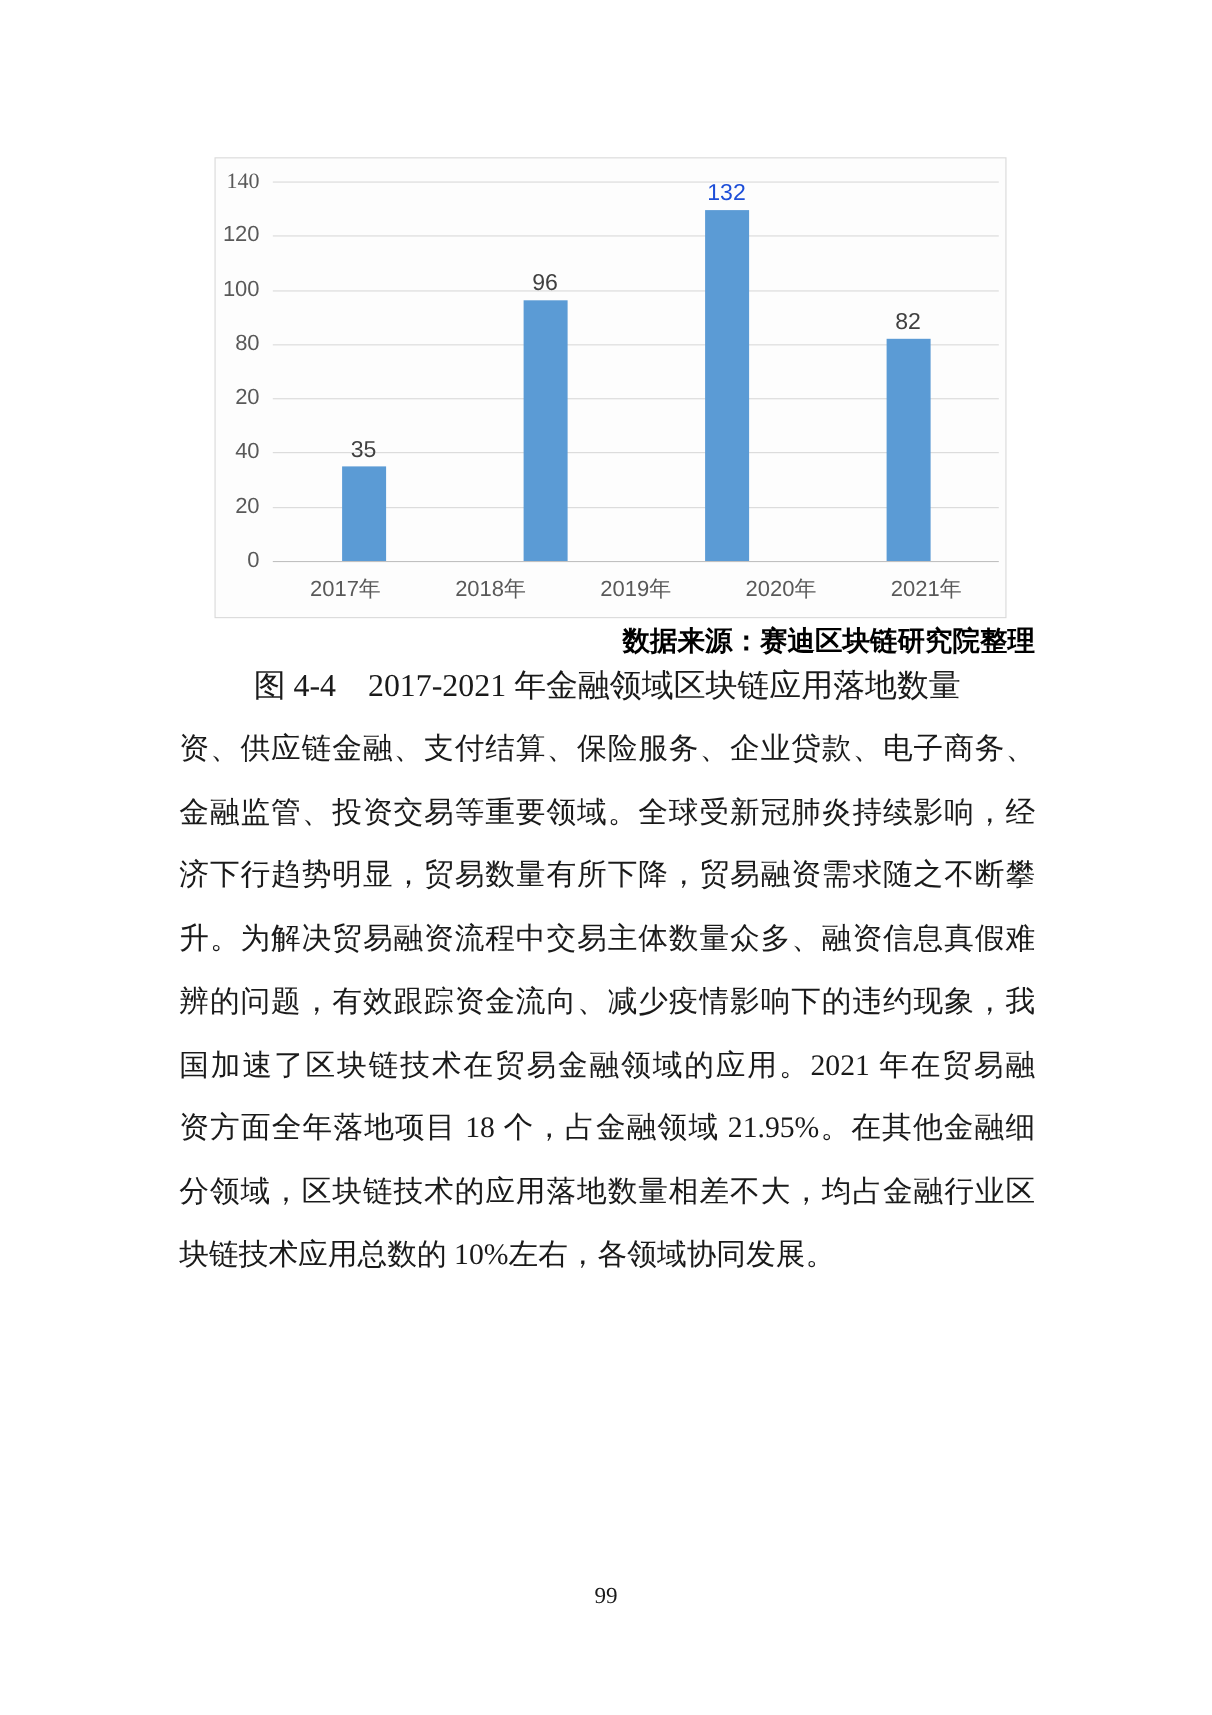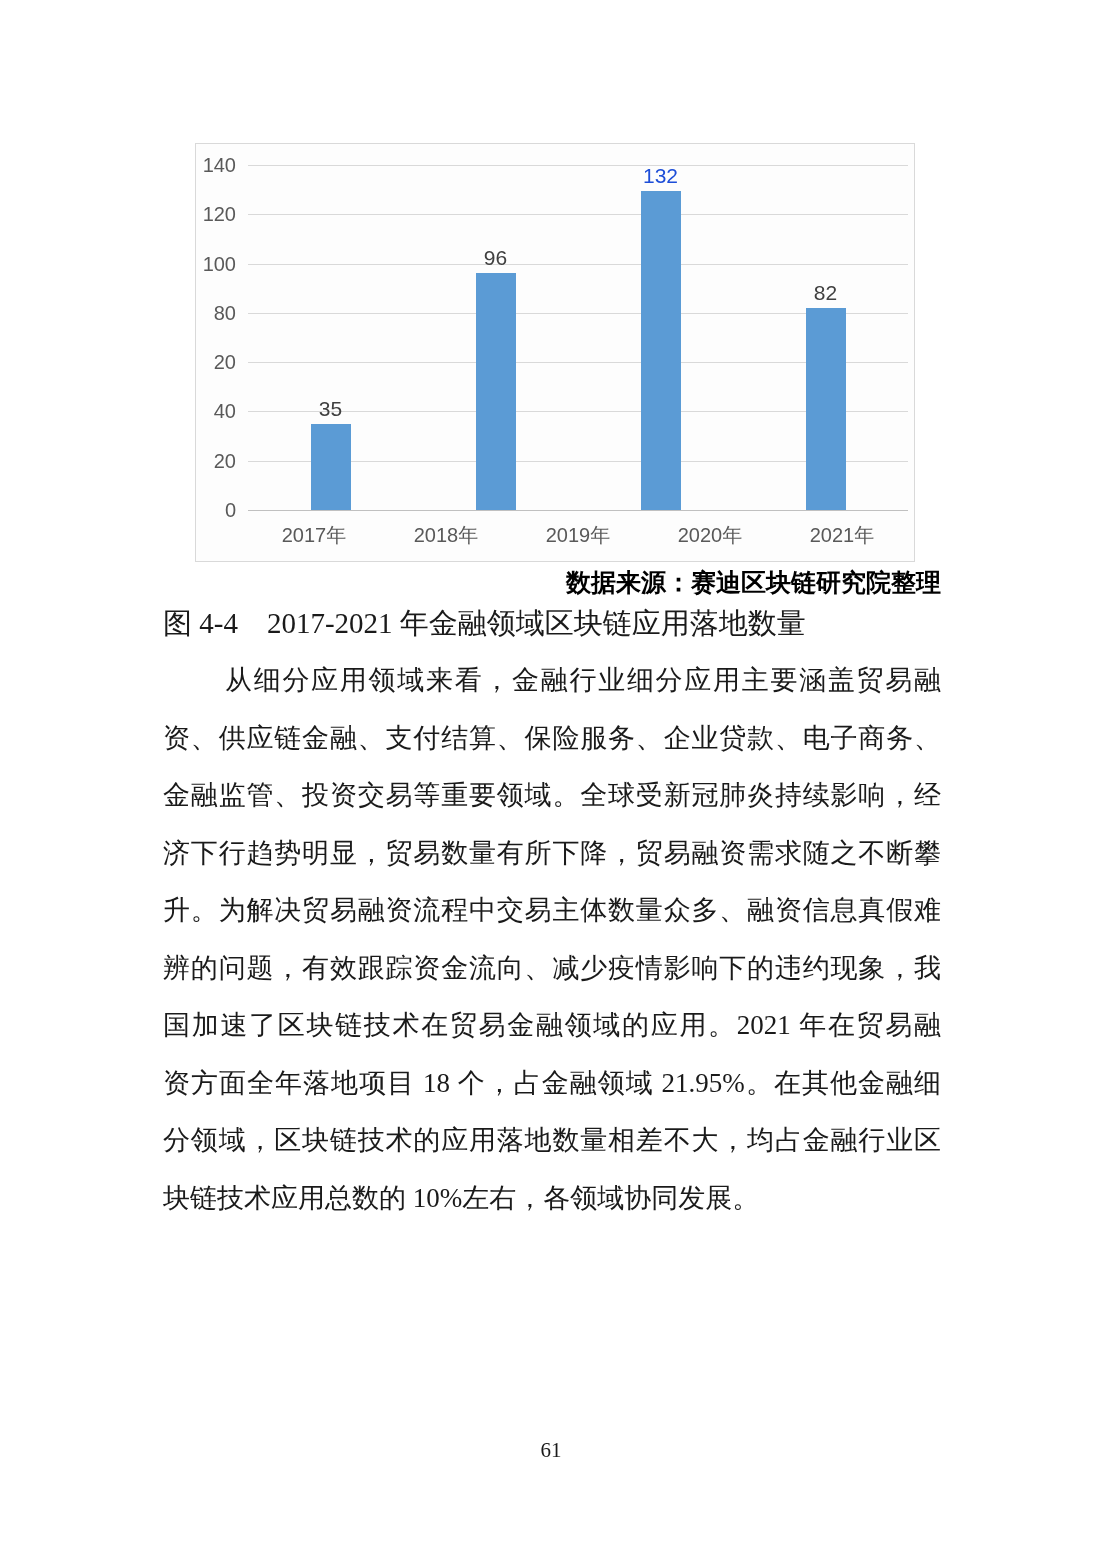--- a/index.html
+++ b/index.html
@@ -22,21 +22,21 @@
             justify-content:flex-end;position:relative;}
   .bar-value{font-size:21px;color:#404040;margin-bottom:5px;line-height:1;}
   .bar{width:40px;}
   .xlabels{position:absolute;left:52px;right:6px;bottom:12px;display:flex;}
   .xtick{flex:1;text-align:center;font-size:20px;color:#595959;}
 
   
   .textcol{position:absolute;left:163px;width:778px;}
   .source-note{top:566px;text-align:right;font-size:25px;font-weight:bold;
                color:#000;}
-  .caption{top:604px;text-align:left;font-size:29px;white-space:pre;}
+  .caption{top:604px;text-align:center;font-size:29px;white-space:pre;}
   .paragraph{top:652px;font-size:27px;}
   .pline{height:57.5px;line-height:57.5px;text-align:justify;
          text-align-last:justify;white-space:normal;overflow:visible;}
   .pline.indent{padding-left:62px;}
   .pline.last{text-align-last:left;}
   .page-number{position:absolute;left:0;width:1102px;top:1438px;
                text-align:center;font-size:21px;color:#1a1a1a;}
 </style>
 </head>
 <body>
@@ -45,21 +45,21 @@
 
   <div class="chart">
     <div class="ylabels">
         <div class="ytick" style="top: 100%;">0</div>
         <div class="ytick" style="top: 85.7143%;">20</div>
         <div class="ytick" style="top: 71.4286%;">40</div>
         <div class="ytick" style="top: 57.1429%;">20</div>
         <div class="ytick" style="top: 42.8571%;">80</div>
         <div class="ytick" style="top: 28.5714%;">100</div>
         <div class="ytick" style="top: 14.2857%;">120</div>
-        <div class="ytick" style="top: 0%;">140</div>
+        <div class="ytick" style="top: 0%; font-family: Liberation Serif, serif;">140</div>
       </div>
     <div class="plot">
       <div style="position: absolute; inset: 0px;">
           <div class="gridline axis0" style="top: 100%;"></div>
           <div class="gridline" style="top: 85.7143%;"></div>
           <div class="gridline" style="top: 71.4286%;"></div>
           <div class="gridline" style="top: 57.1429%;"></div>
           <div class="gridline" style="top: 42.8571%;"></div>
           <div class="gridline" style="top: 28.5714%;"></div>
           <div class="gridline" style="top: 14.2857%;"></div>
@@ -91,26 +91,25 @@
         <div class="xtick">2020年</div>
         <div class="xtick">2021年</div>
       </div>
   </div>
 
   <div class="textcol source-note">数据来源：赛迪区块链研究院整理</div>
 
   <div class="textcol caption">图 4-4　2017-2021 年金融领域区块链应用落地数量</div>
 
   <div class="textcol paragraph">
-    <div class="pline indent">从细分应用领域来看，金融行业细分应用主要涵盖贸易融</div>
     <div class="pline">资、供应链金融、支付结算、保险服务、企业贷款、电子商务、</div>
     <div class="pline">金融监管、投资交易等重要领域。全球受新冠肺炎持续影响，经</div>
     <div class="pline">济下行趋势明显，贸易数量有所下降，贸易融资需求随之不断攀</div>
     <div class="pline">升。为解决贸易融资流程中交易主体数量众多、融资信息真假难</div>
     <div class="pline">辨的问题，有效跟踪资金流向、减少疫情影响下的违约现象，我</div>
     <div class="pline">国加速了区块链技术在贸易金融领域的应用。2021 年在贸易融</div>
     <div class="pline">资方面全年落地项目 18 个，占金融领域 21.95%。在其他金融细</div>
     <div class="pline">分领域，区块链技术的应用落地数量相差不大，均占金融行业区</div>
     <div class="pline last">块链技术应用总数的 10%左右，各领域协同发展。</div>
   </div>
 
-  <div class="page-number">61</div>
+  <div class="page-number">99</div>
 </div>
 
 </body></html>

